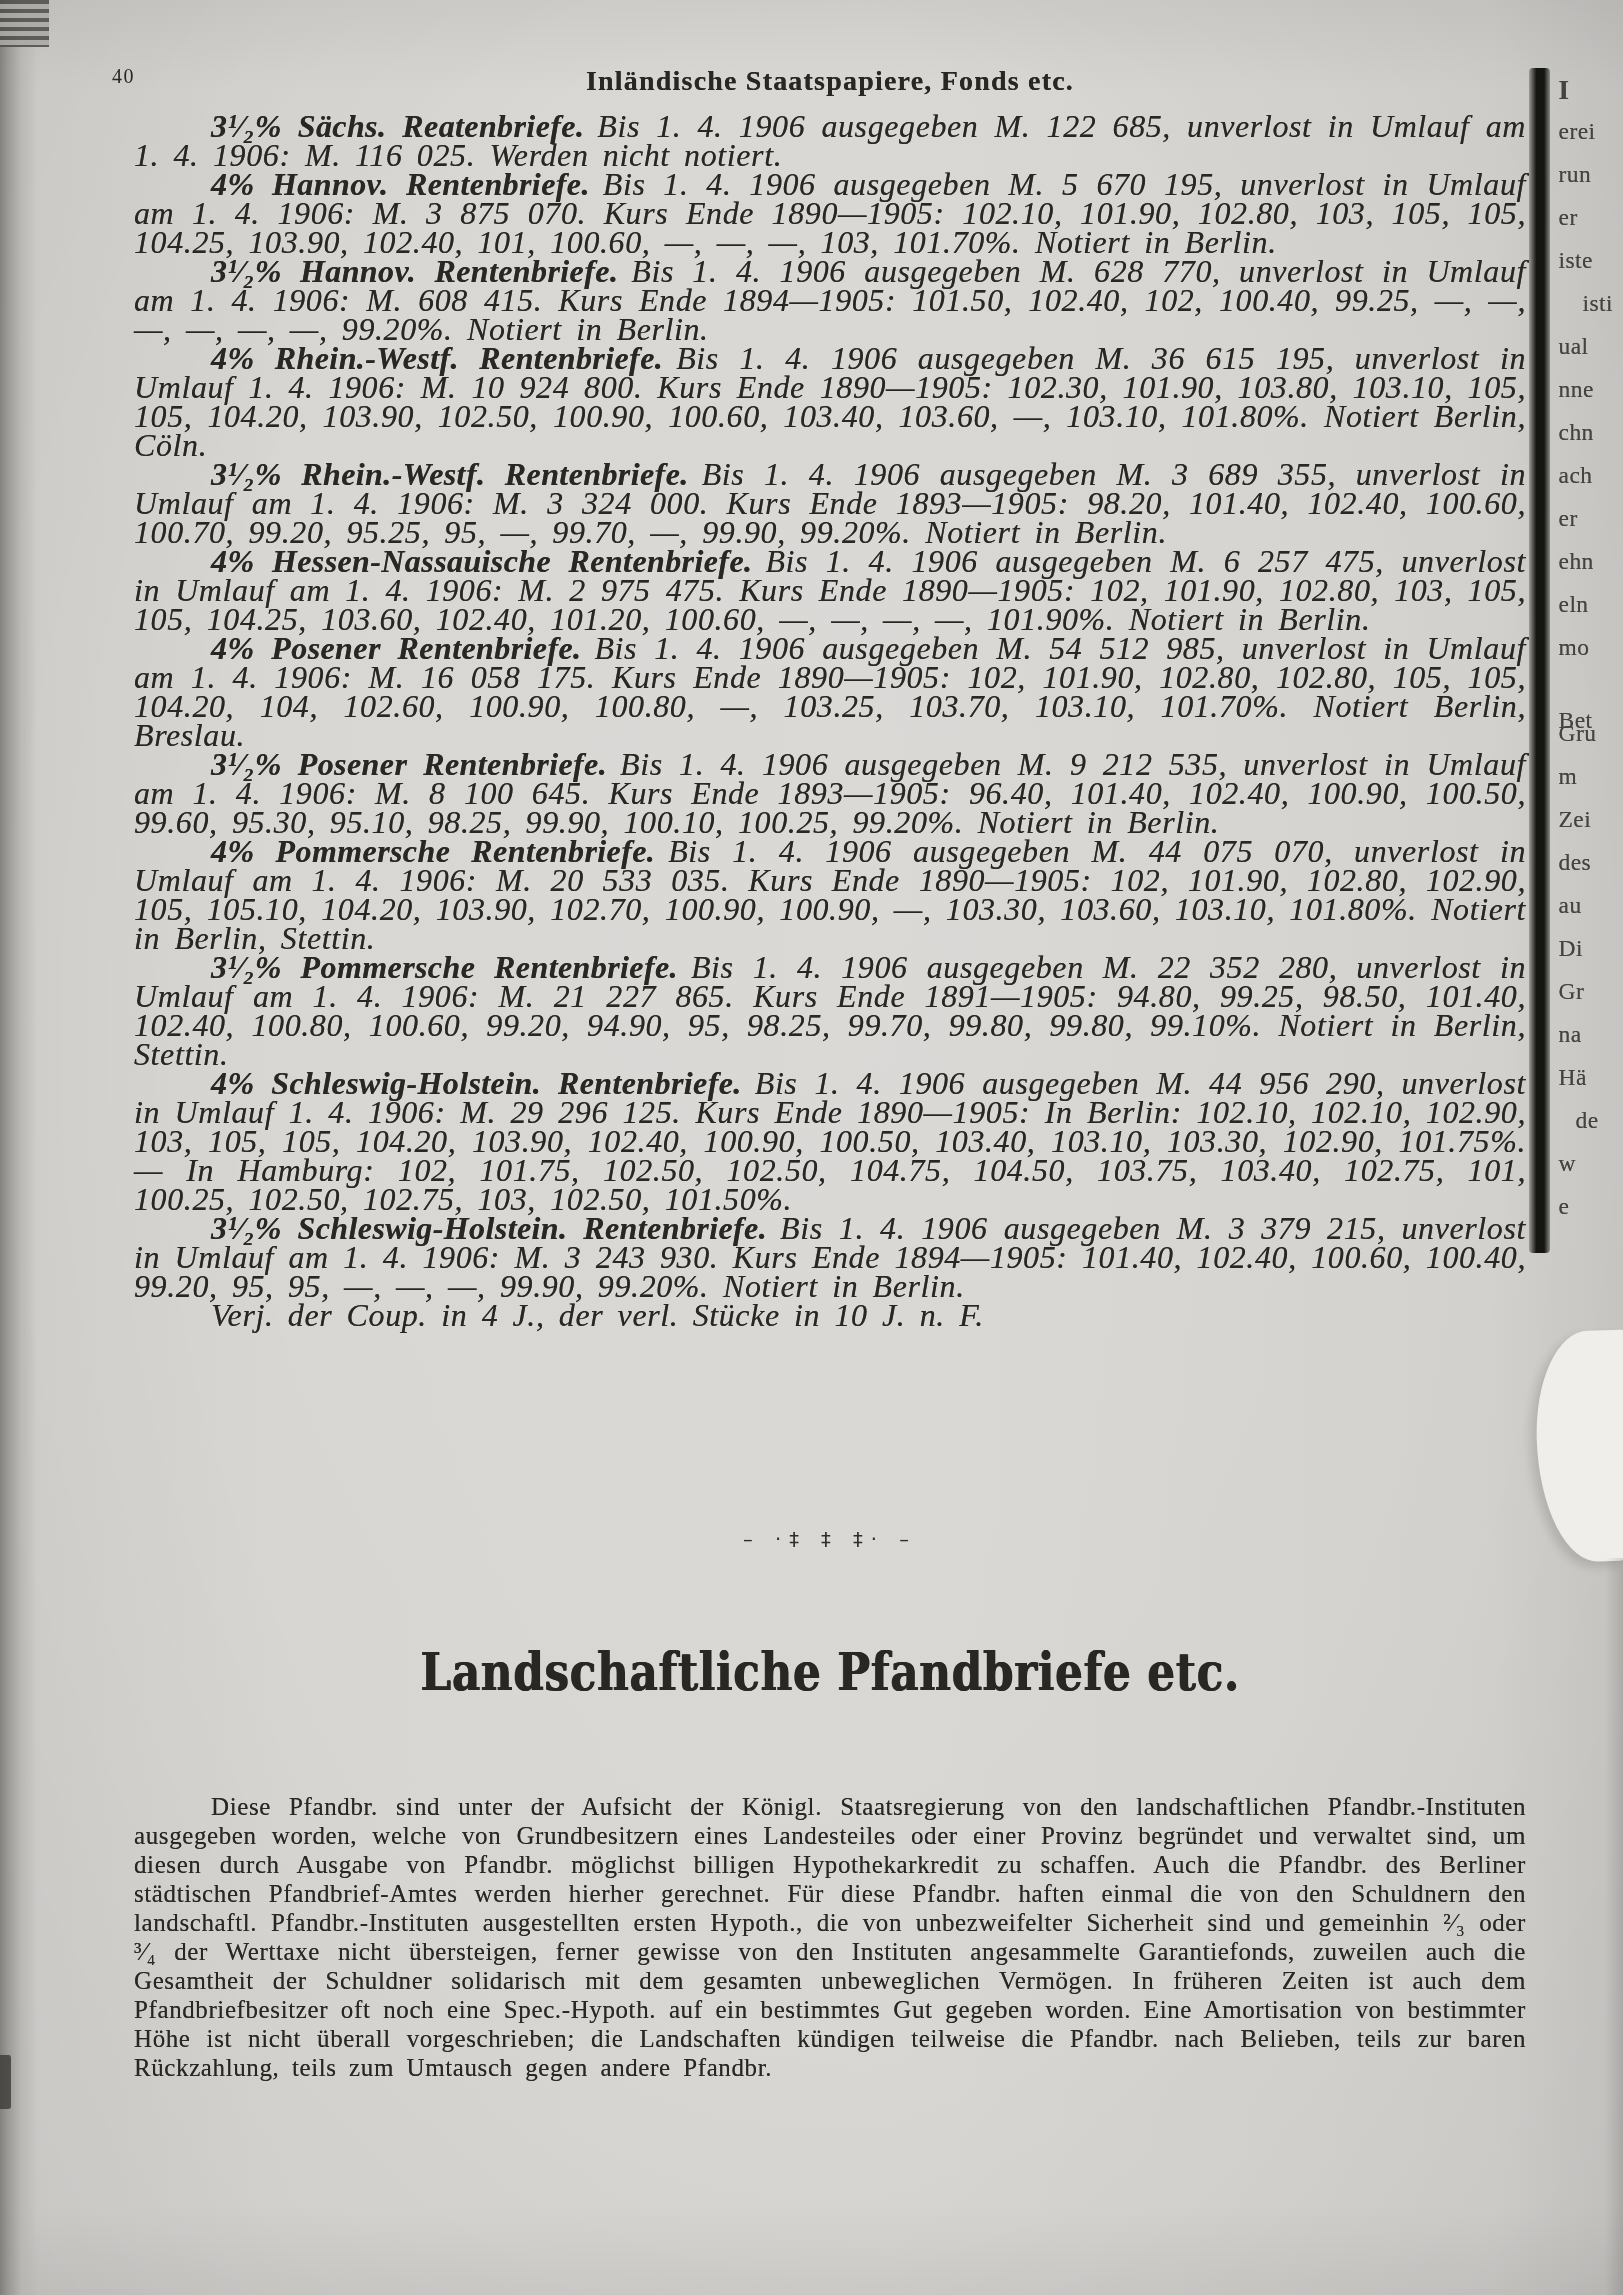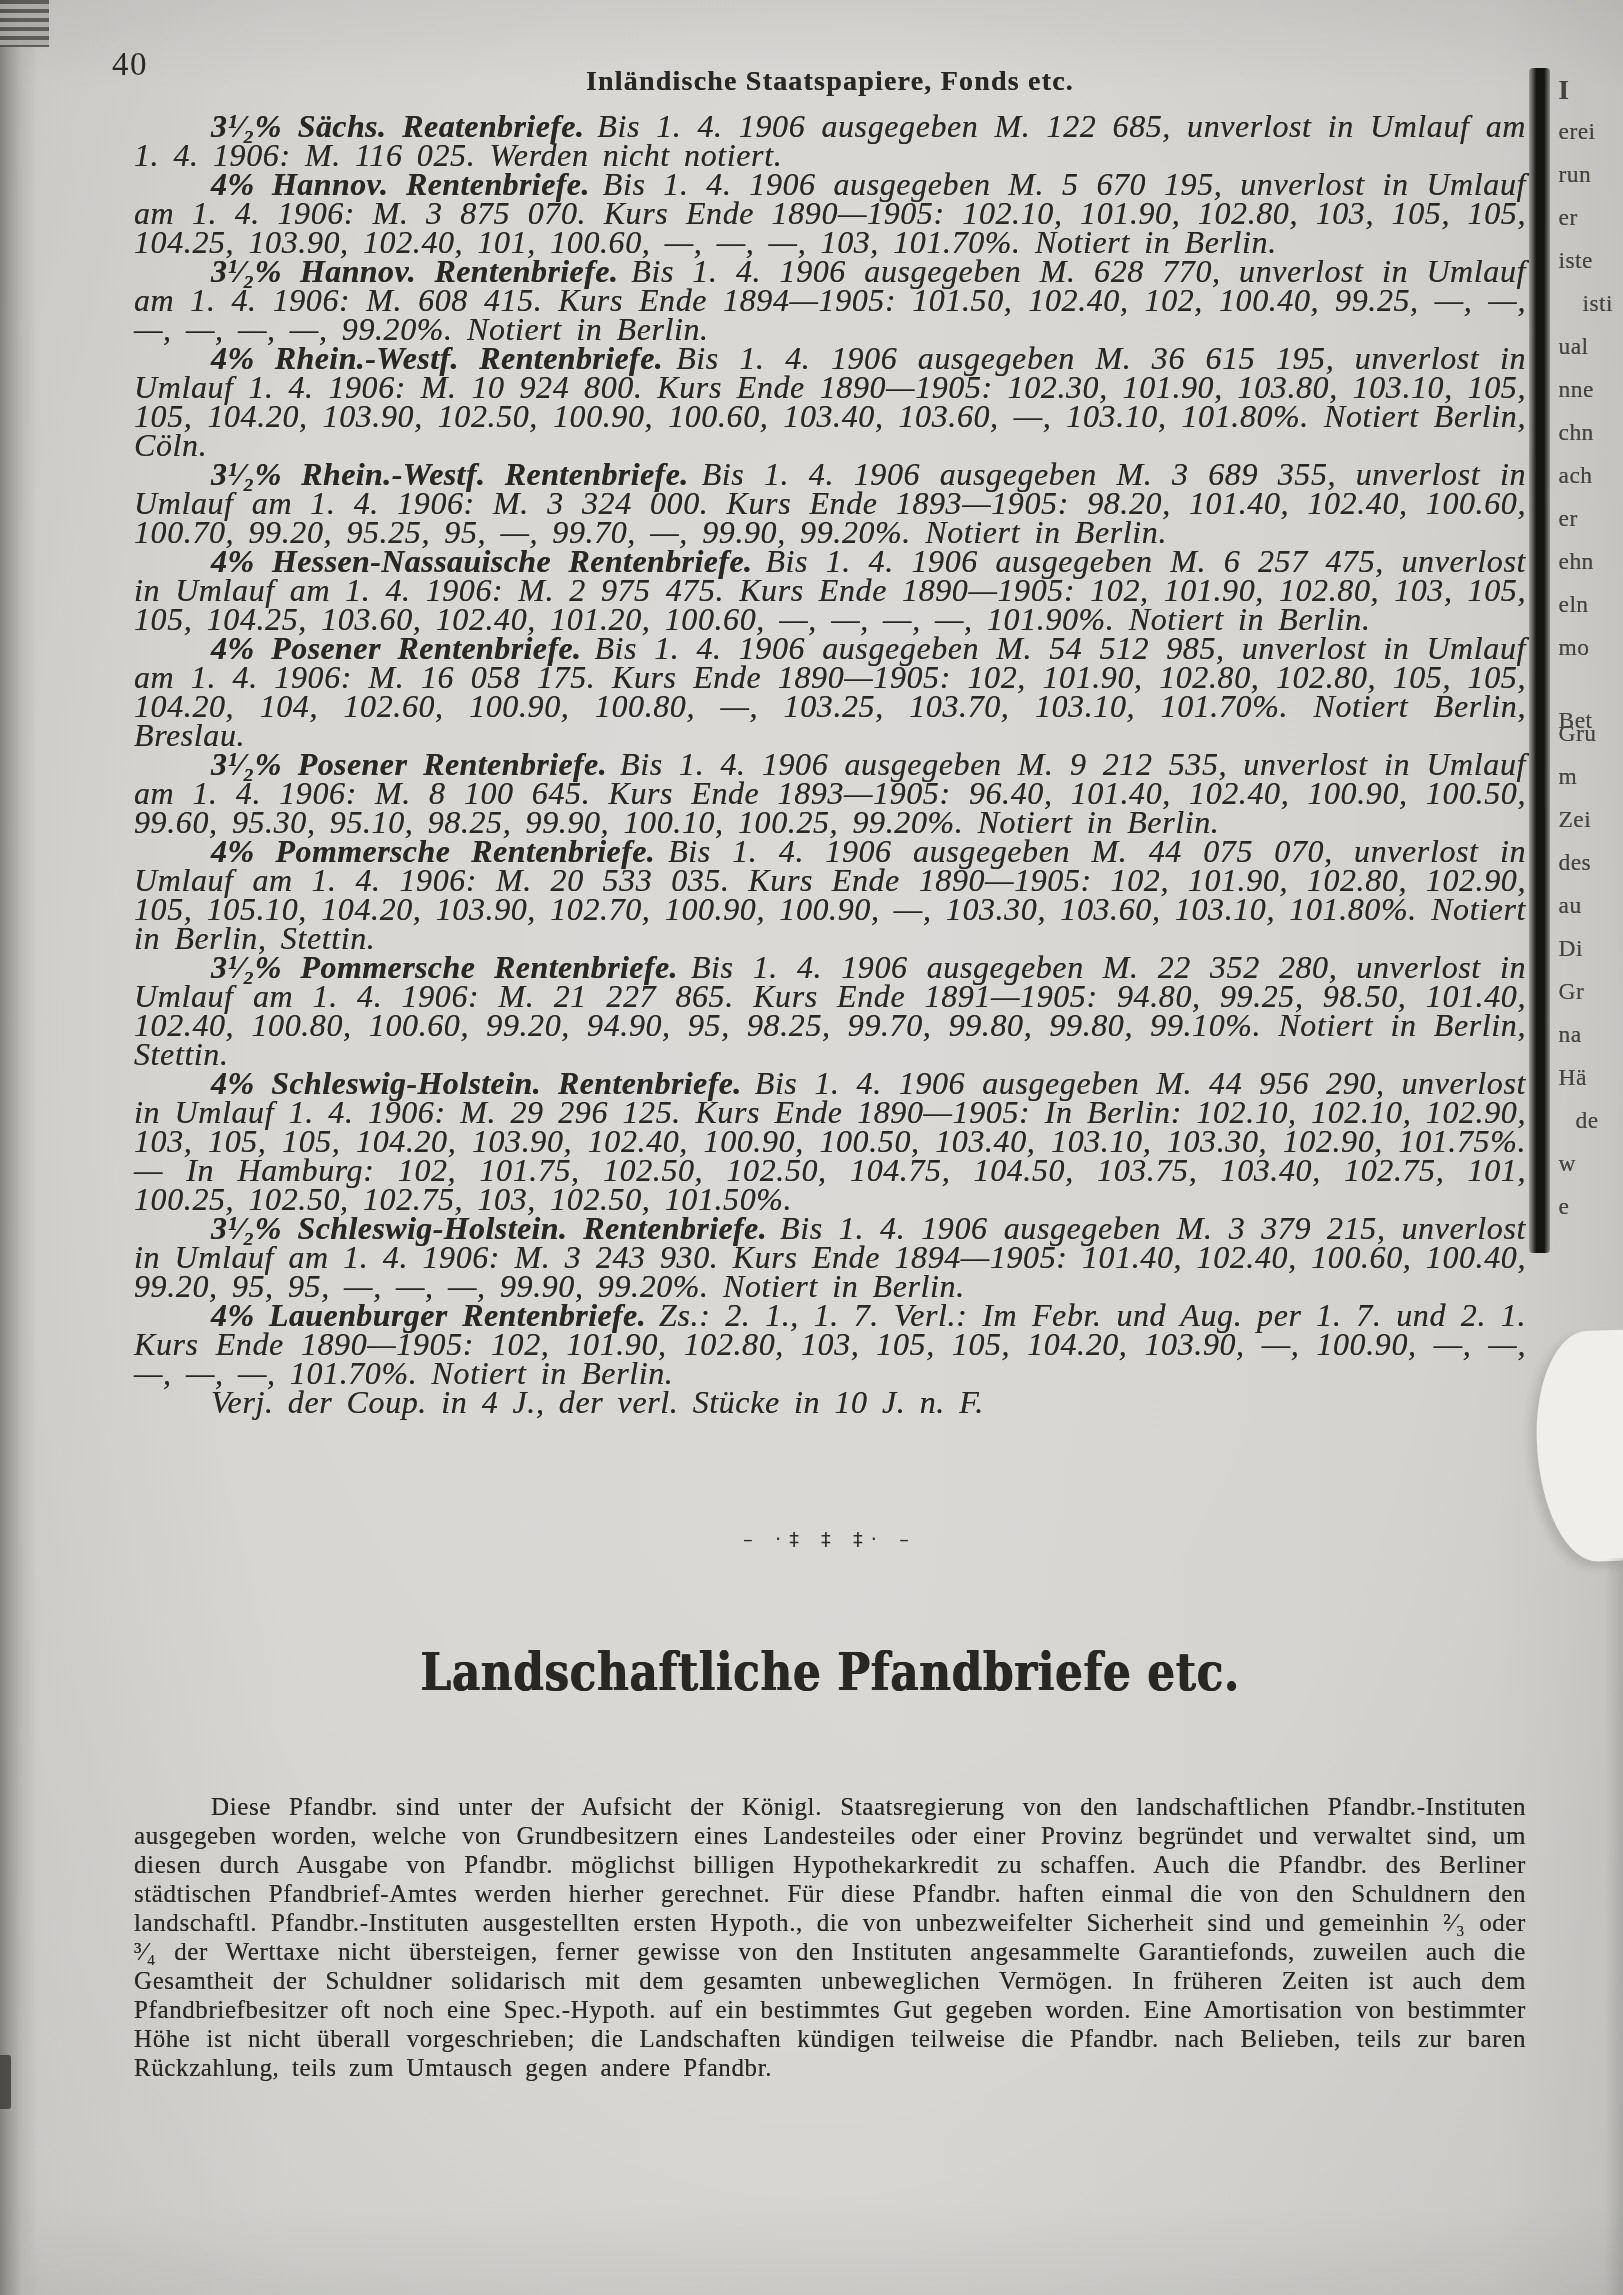--- a/index.html
+++ b/index.html
@@ -17,21 +17,21 @@
       linear-gradient(180deg,rgba(0,0,0,.05),rgba(0,0,0,0) 4%,rgba(0,0,0,0) 96%,rgba(0,0,0,.05)),
       radial-gradient(ellipse at 50% 45%, rgba(0,0,0,0) 55%, rgba(0,0,0,.05) 100%);}
   
   .binding{position:absolute;left:0;top:0;width:36px;height:100%;
     background:linear-gradient(90deg,#716f6c 0,#8f8e8b 22%,#b7b6b3 60%,rgba(183,182,179,0) 100%);
     opacity:.75;}
   .corner-stripes{position:absolute;left:0;top:0;width:49px;height:47px;
     background:repeating-linear-gradient(180deg,#4c4b48 0 4px,#a9a8a5 4px 9px);opacity:.85;}
   .edge-mark{position:absolute;left:0;top:2055px;width:10.6px;height:54px;background:#3c3a36;border-radius:0 2.4px 2.4px 0;opacity:.8;}
   
-  .pageno{position:absolute;left:112px;top:46px;font-size:33px;letter-spacing:1.6px;}
+  .pageno{position:absolute;left:112px;top:65px;font-size:20px;letter-spacing:1.6px;}
   .running-header{position:absolute;left:134px;top:65px;width:1392px;text-align:center;
     font-size:28px;font-weight:bold;letter-spacing:1.2px;text-shadow:0 0 0.6px rgba(40,39,35,.8);}
   
   .bodycol{position:absolute;left:134px;top:112px;width:1392px;
     font-size:32px;line-height:29px;text-align:justify;
     letter-spacing:0.6px;word-spacing:5.7px;
     text-shadow:0 0 0.6px rgba(40,39,35,.65);font-style:italic;}
   .entry{margin:0;text-indent:77px;}
   .entry-head{font-weight:bold;margin-right:13px;letter-spacing:0.4px;}
   .footnote{margin:0;text-indent:77px;text-align:left;}
@@ -78,21 +78,20 @@
   <p class="entry"><b class="entry-head">3¹⁄₂% Hannov. Rentenbriefe.</b><span class="entry-body">Bis 1. 4. 1906 ausgegeben M. 628 770, unverlost in Umlauf am 1. 4. 1906: M. 608 415. Kurs Ende 1894—1905: 101.50, 102.40, 102, 100.40, 99.25, —, —, —, —, —, —, 99.20%. Notiert in Berlin.</span></p>
   <p class="entry"><b class="entry-head">4% Rhein.-Westf. Rentenbriefe.</b><span class="entry-body">Bis 1. 4. 1906 ausgegeben M. 36 615 195, unverlost in Umlauf 1. 4. 1906: M. 10 924 800. Kurs Ende 1890—1905: 102.30, 101.90, 103.80, 103.10, 105, 105, 104.20, 103.90, 102.50, 100.90, 100.60, 103.40, 103.60, —, 103.10, 101.80%. Notiert Berlin, Cöln.</span></p>
   <p class="entry"><b class="entry-head">3¹⁄₂% Rhein.-Westf. Rentenbriefe.</b><span class="entry-body">Bis 1. 4. 1906 ausgegeben M. 3 689 355, unverlost in Umlauf am 1. 4. 1906: M. 3 324 000. Kurs Ende 1893—1905: 98.20, 101.40, 102.40, 100.60, 100.70, 99.20, 95.25, 95, —, 99.70, —, 99.90, 99.20%. Notiert in Berlin.</span></p>
   <p class="entry"><b class="entry-head">4% Hessen-Nassauische Rentenbriefe.</b><span class="entry-body">Bis 1. 4. 1906 ausgegeben M. 6 257 475, unverlost in Umlauf am 1. 4. 1906: M. 2 975 475. Kurs Ende 1890—1905: 102, 101.90, 102.80, 103, 105, 105, 104.25, 103.60, 102.40, 101.20, 100.60, —, —, —, —, 101.90%. Notiert in Berlin.</span></p>
   <p class="entry"><b class="entry-head">4% Posener Rentenbriefe.</b><span class="entry-body">Bis 1. 4. 1906 ausgegeben M. 54 512 985, unverlost in Umlauf am 1. 4. 1906: M. 16 058 175. Kurs Ende 1890—1905: 102, 101.90, 102.80, 102.80, 105, 105, 104.20, 104, 102.60, 100.90, 100.80, —, 103.25, 103.70, 103.10, 101.70%. Notiert Berlin, Breslau.</span></p>
   <p class="entry"><b class="entry-head">3¹⁄₂% Posener Rentenbriefe.</b><span class="entry-body">Bis 1. 4. 1906 ausgegeben M. 9 212 535, unverlost in Umlauf am 1. 4. 1906: M. 8 100 645. Kurs Ende 1893—1905: 96.40, 101.40, 102.40, 100.90, 100.50, 99.60, 95.30, 95.10, 98.25, 99.90, 100.10, 100.25, 99.20%. Notiert in Berlin.</span></p>
   <p class="entry"><b class="entry-head">4% Pommersche Rentenbriefe.</b><span class="entry-body">Bis 1. 4. 1906 ausgegeben M. 44 075 070, unverlost in Umlauf am 1. 4. 1906: M. 20 533 035. Kurs Ende 1890—1905: 102, 101.90, 102.80, 102.90, 105, 105.10, 104.20, 103.90, 102.70, 100.90, 100.90, —, 103.30, 103.60, 103.10, 101.80%. Notiert in Berlin, Stettin.</span></p>
   <p class="entry"><b class="entry-head">3¹⁄₂% Pommersche Rentenbriefe.</b><span class="entry-body">Bis 1. 4. 1906 ausgegeben M. 22 352 280, unverlost in Umlauf am 1. 4. 1906: M. 21 227 865. Kurs Ende 1891—1905: 94.80, 99.25, 98.50, 101.40, 102.40, 100.80, 100.60, 99.20, 94.90, 95, 98.25, 99.70, 99.80, 99.80, 99.10%. Notiert in Berlin, Stettin.</span></p>
   <p class="entry"><b class="entry-head">4% Schleswig-Holstein. Rentenbriefe.</b><span class="entry-body">Bis 1. 4. 1906 ausgegeben M. 44 956 290, unverlost in Umlauf 1. 4. 1906: M. 29 296 125. Kurs Ende 1890—1905: In Berlin: 102.10, 102.10, 102.90, 103, 105, 105, 104.20, 103.90, 102.40, 100.90, 100.50, 103.40, 103.10, 103.30, 102.90, 101.75%. — In Hamburg: 102, 101.75, 102.50, 102.50, 104.75, 104.50, 103.75, 103.40, 102.75, 101, 100.25, 102.50, 102.75, 103, 102.50, 101.50%.</span></p>
   <p class="entry"><b class="entry-head">3¹⁄₂% Schleswig-Holstein. Rentenbriefe.</b><span class="entry-body">Bis 1. 4. 1906 ausgegeben M. 3 379 215, unverlost in Umlauf am 1. 4. 1906: M. 3 243 930. Kurs Ende 1894—1905: 101.40, 102.40, 100.60, 100.40, 99.20, 95, 95, —, —, —, 99.90, 99.20%. Notiert in Berlin.</span></p>
-  <p class="entry"><b class="entry-head">4% Lauenburger Rentenbriefe.</b><span class="entry-body">Zs.: 2. 1., 1. 7. Verl.: Im Febr. und Aug. per 1. 7. und 2. 1. Kurs Ende 1890—1905: 102, 101.90, 102.80, 103, 105, 105, 104.20, 103.90, —, 100.90, —, —, —, —, —, 101.70%. Notiert in Berlin.</span></p>
   <p class="footnote">Verj. der Coup. in 4 J., der verl. Stücke in 10 J. n. F.</p>
 </div>
 
 <div class="ornament">– ·‡ ‡ ‡· –</div>
 
 <h1 class="section-title">Landschaftliche Pfandbriefe etc.</h1>
 
 <div class="intro">Diese Pfandbr. sind unter der Aufsicht der Königl. Staatsregierung von den landschaftlichen Pfandbr.-Instituten ausgegeben worden, welche von Grundbesitzern eines Landesteiles oder einer Provinz begründet und verwaltet sind, um diesen durch Ausgabe von Pfandbr. möglichst billigen Hypothekarkredit zu schaffen. Auch die Pfandbr. des Berliner städtischen Pfandbrief-Amtes werden hierher gerechnet. Für diese Pfandbr. haften einmal die von den Schuldnern den landschaftl. Pfandbr.-Instituten ausgestellten ersten Hypoth., die von unbezweifelter Sicherheit sind und gemeinhin ²⁄₃ oder ³⁄₄ der Werttaxe nicht übersteigen, ferner gewisse von den Instituten angesammelte Garantiefonds, zuweilen auch die Gesamtheit der Schuldner solidarisch mit dem gesamten unbeweglichen Vermögen. In früheren Zeiten ist auch dem Pfandbriefbesitzer oft noch eine Spec.-Hypoth. auf ein bestimmtes Gut gegeben worden. Eine Amortisation von bestimmter Höhe ist nicht überall vorgeschrieben; die Landschaften kündigen teilweise die Pfandbr. nach Belieben, teils zur baren Rückzahlung, teils zum Umtausch gegen andere Pfandbr.</div>
 
 <div class="facing-edge"></div>

